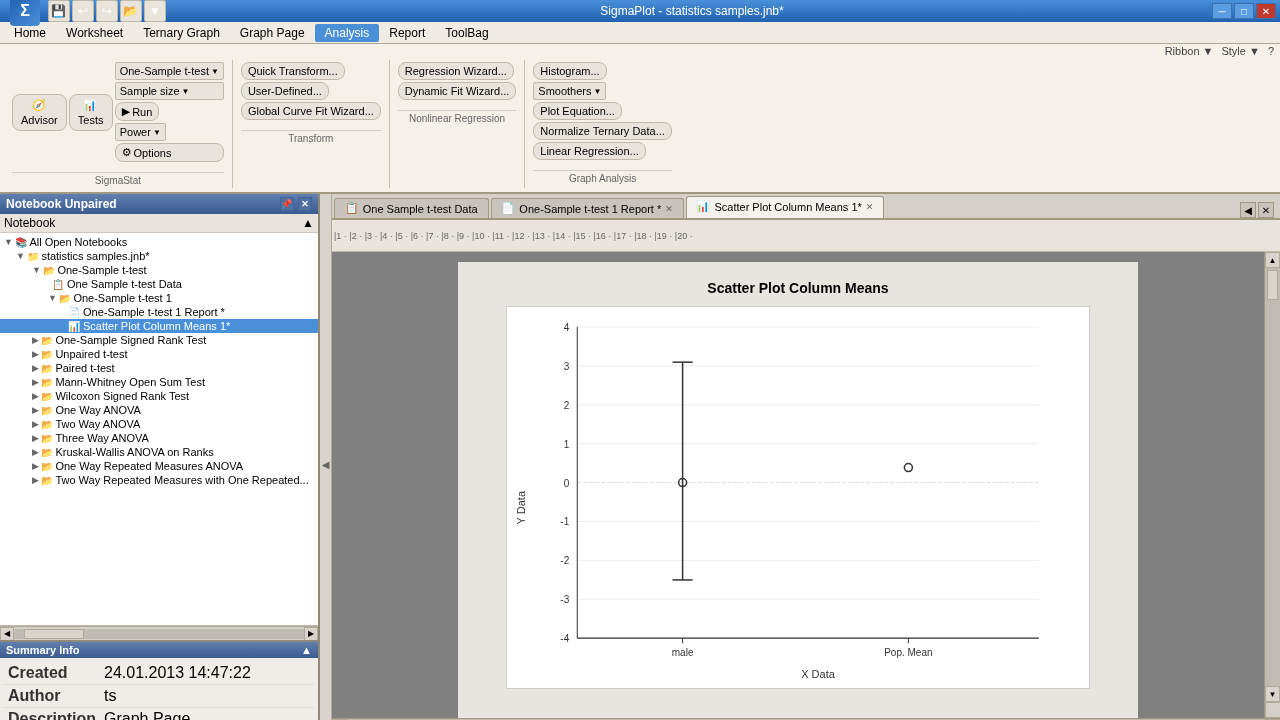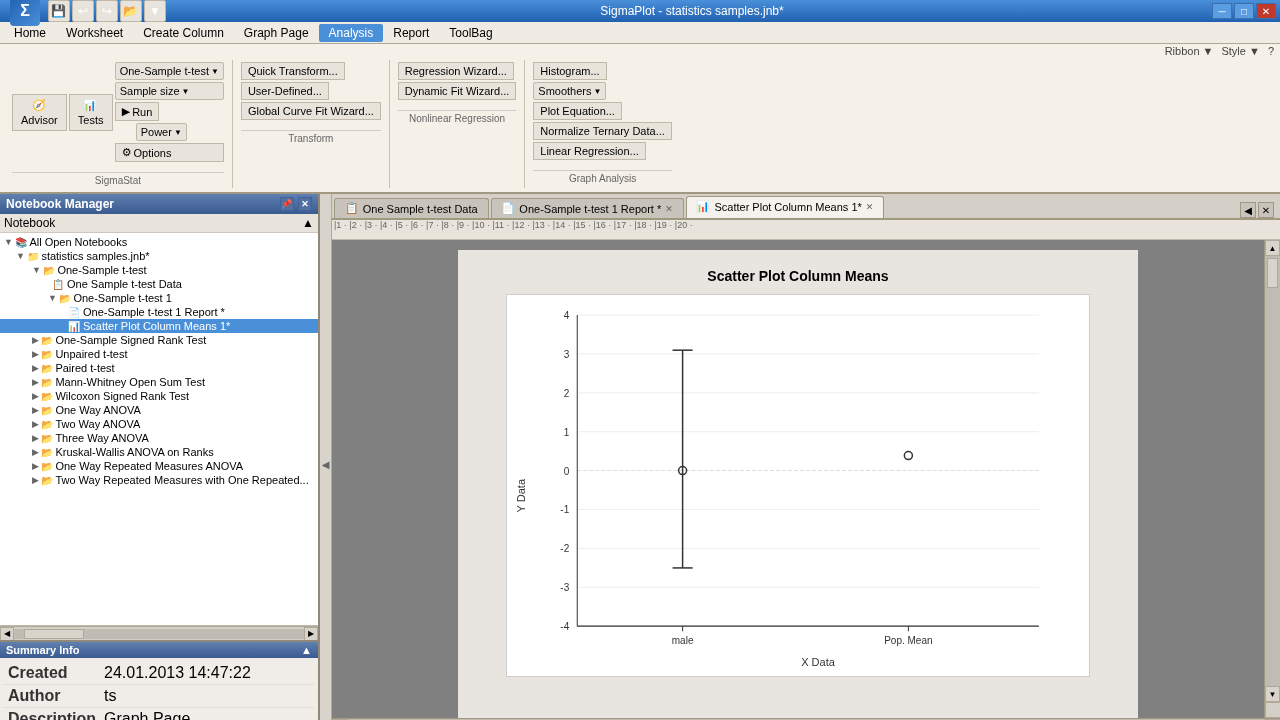--- a/index.html
+++ b/index.html
@@ -75,21 +75,21 @@
       font-size: 10px;
       color: #666;
       margin-top: 10px;
       border-top: 1px solid #ccc;
       padding-top: 2px;
     }
     .ribbon-row { display: flex; align-items: center; gap: 2px; flex-wrap: wrap; }
     .ribbon-btn {
       display: flex; align-items: center; gap: 2px;
       padding: 2px 6px; background: #e8e4dc; border: 1px solid #c0b8a8;
-      border-radius: 0; cursor: pointer; font-size: 11px; white-space: nowrap;
+      border-radius: 8px; cursor: pointer; font-size: 11px; white-space: nowrap;
     }
     .ribbon-btn-large {
       flex-direction: column; padding: 4px 8px;
       min-width: 44px; text-align: center;
     }
     .ribbon-dropdown {
       background: #e8e4dc; border: 1px solid #c0b8a8; padding: 2px 4px;
       border-radius: 2px; font-size: 11px; cursor: pointer;
       display: flex; align-items: center; gap: 2px;
     }
@@ -253,23 +253,24 @@
       padding-right: 4px;
     }
     .tab-ctrl-btn {
       width: 16px; height: 16px; background: #c8c4bc; border: 1px solid #a09880;
       display: flex; align-items: center; justify-content: center; cursor: pointer; font-size: 10px;
     }
 
     
     #ruler {
       background: #e8e4dc;
-      height: 20px;
+      height: 32px;
       border-bottom: 1px solid #c0b8a8;
       display: flex;
+      align-items: center;
       padding: 0 2px;
       font-size: 9px;
       color: #666;
       overflow: hidden;
     }
 
     
     #canvas-area {
       flex: 1;
       background: #808080;
@@ -366,21 +367,21 @@
   <div class="win-controls">
     <div class="win-btn">─</div>
     <div class="win-btn">□</div>
     <div class="win-btn close">✕</div>
   </div>
 </div>
 
 <div id="menu-bar">
   <div class="menu-item">Home</div>
   <div class="menu-item">Worksheet</div>
-  <div class="menu-item">Create Column</div>
+  <div class="menu-item">Ternary Graph</div>
   <div class="menu-item">Graph Page</div>
   <div class="menu-item active">Analysis</div>
   <div class="menu-item">Report</div>
   <div class="menu-item">ToolBag</div>
 </div>
 
 <div id="ribbon">
   <div id="ribbon-top">
     <span>Ribbon ▼</span>
     <span>Style ▼</span>
@@ -406,21 +407,21 @@
           <div class="ribbon-dropdown">
             <span>Sample size</span>
             <span class="dropdown-arrow">▼</span>
           </div>
           <div style="display:flex;gap:2px;">
             <div class="ribbon-btn">
               <span>▶</span>
               <span>Run</span>
             </div>
           </div>
-          <div style="display:flex;gap:2px;margin-left:21px;">
+          <div style="display:flex;gap:2px;">
             <div class="ribbon-dropdown">
               <span>Power</span>
               <span class="dropdown-arrow">▼</span>
             </div>
           </div>
           <div class="ribbon-btn">
             <span>⚙</span>
             <span>Options</span>
           </div>
         </div>
@@ -476,21 +477,21 @@
       </div>
       <div class="ribbon-group-title">Graph Analysis</div>
     </div>
   </div>
 </div>
 
 <div id="main-layout">
 
   <div id="left-panel">
     <div id="panel-header">
-      <span>Notebook Manager</span>
+      <span>Notebook Unpaired</span>
       <div class="panel-controls">
         <div class="panel-btn">📌</div>
         <div class="panel-btn">✕</div>
       </div>
     </div>
 
     <div class="tree-section">
       <span>Notebook</span>
       <span style="margin-left:auto;">▲</span>
     </div>

